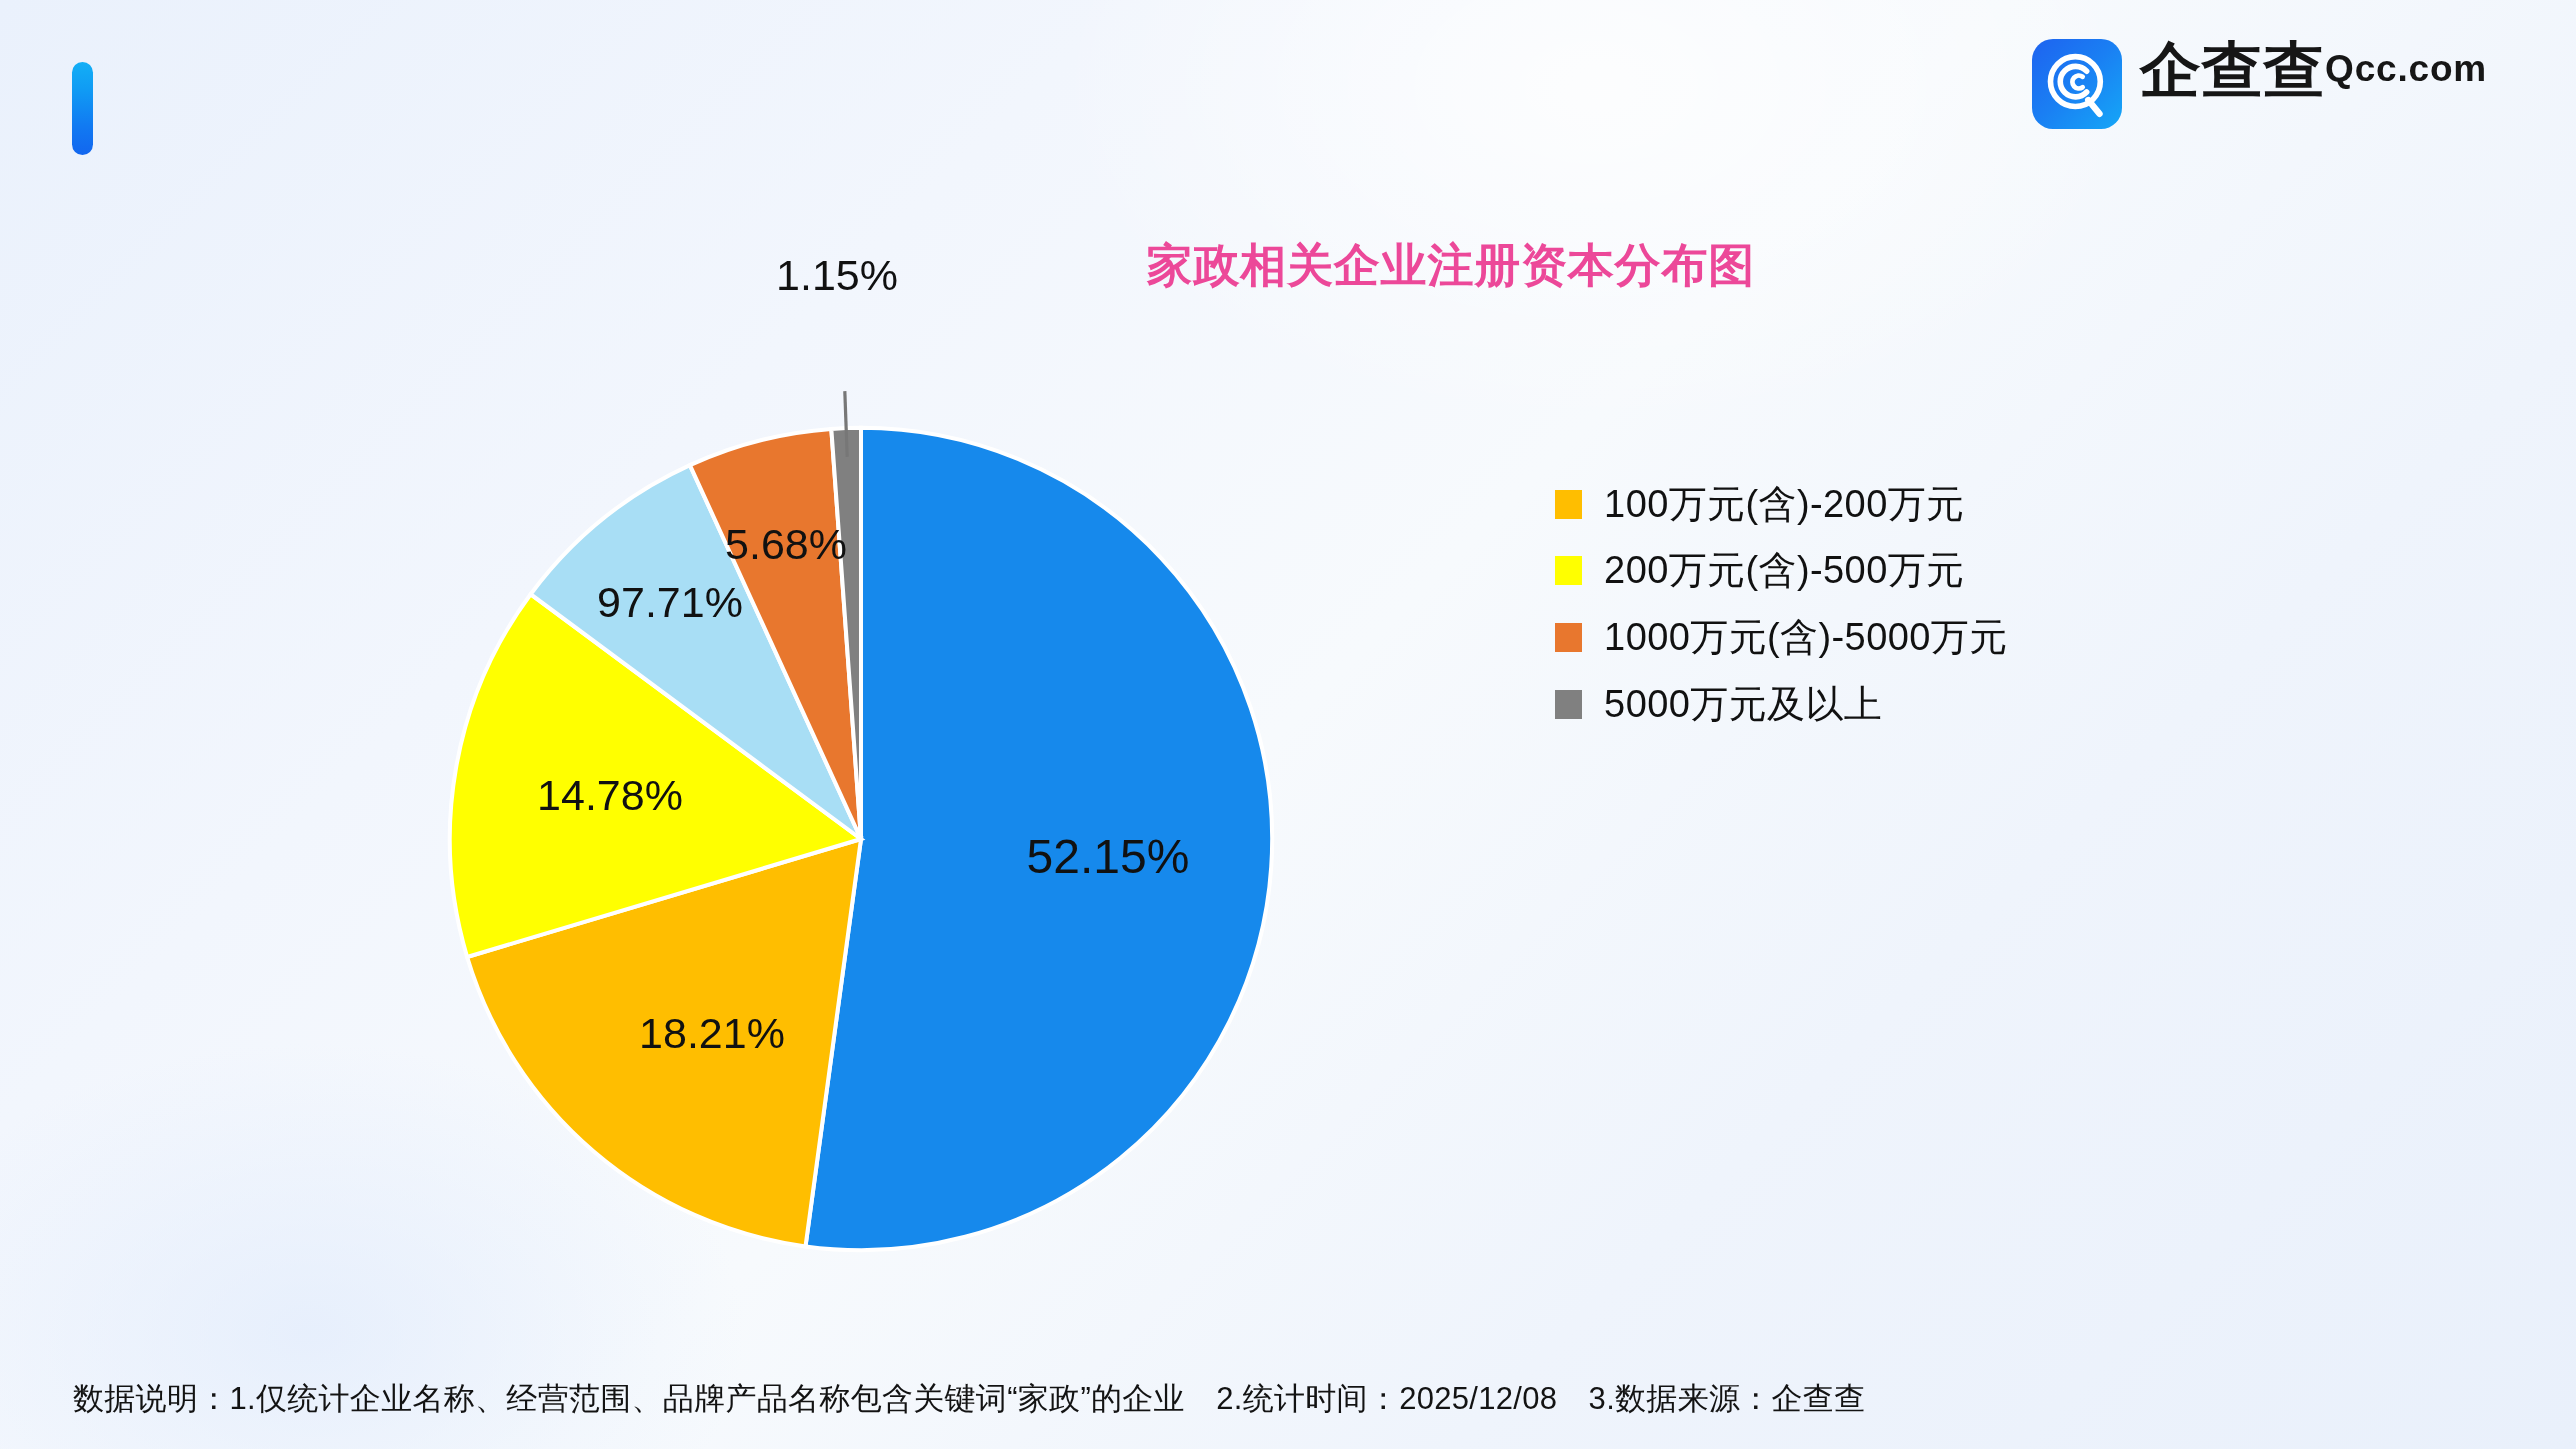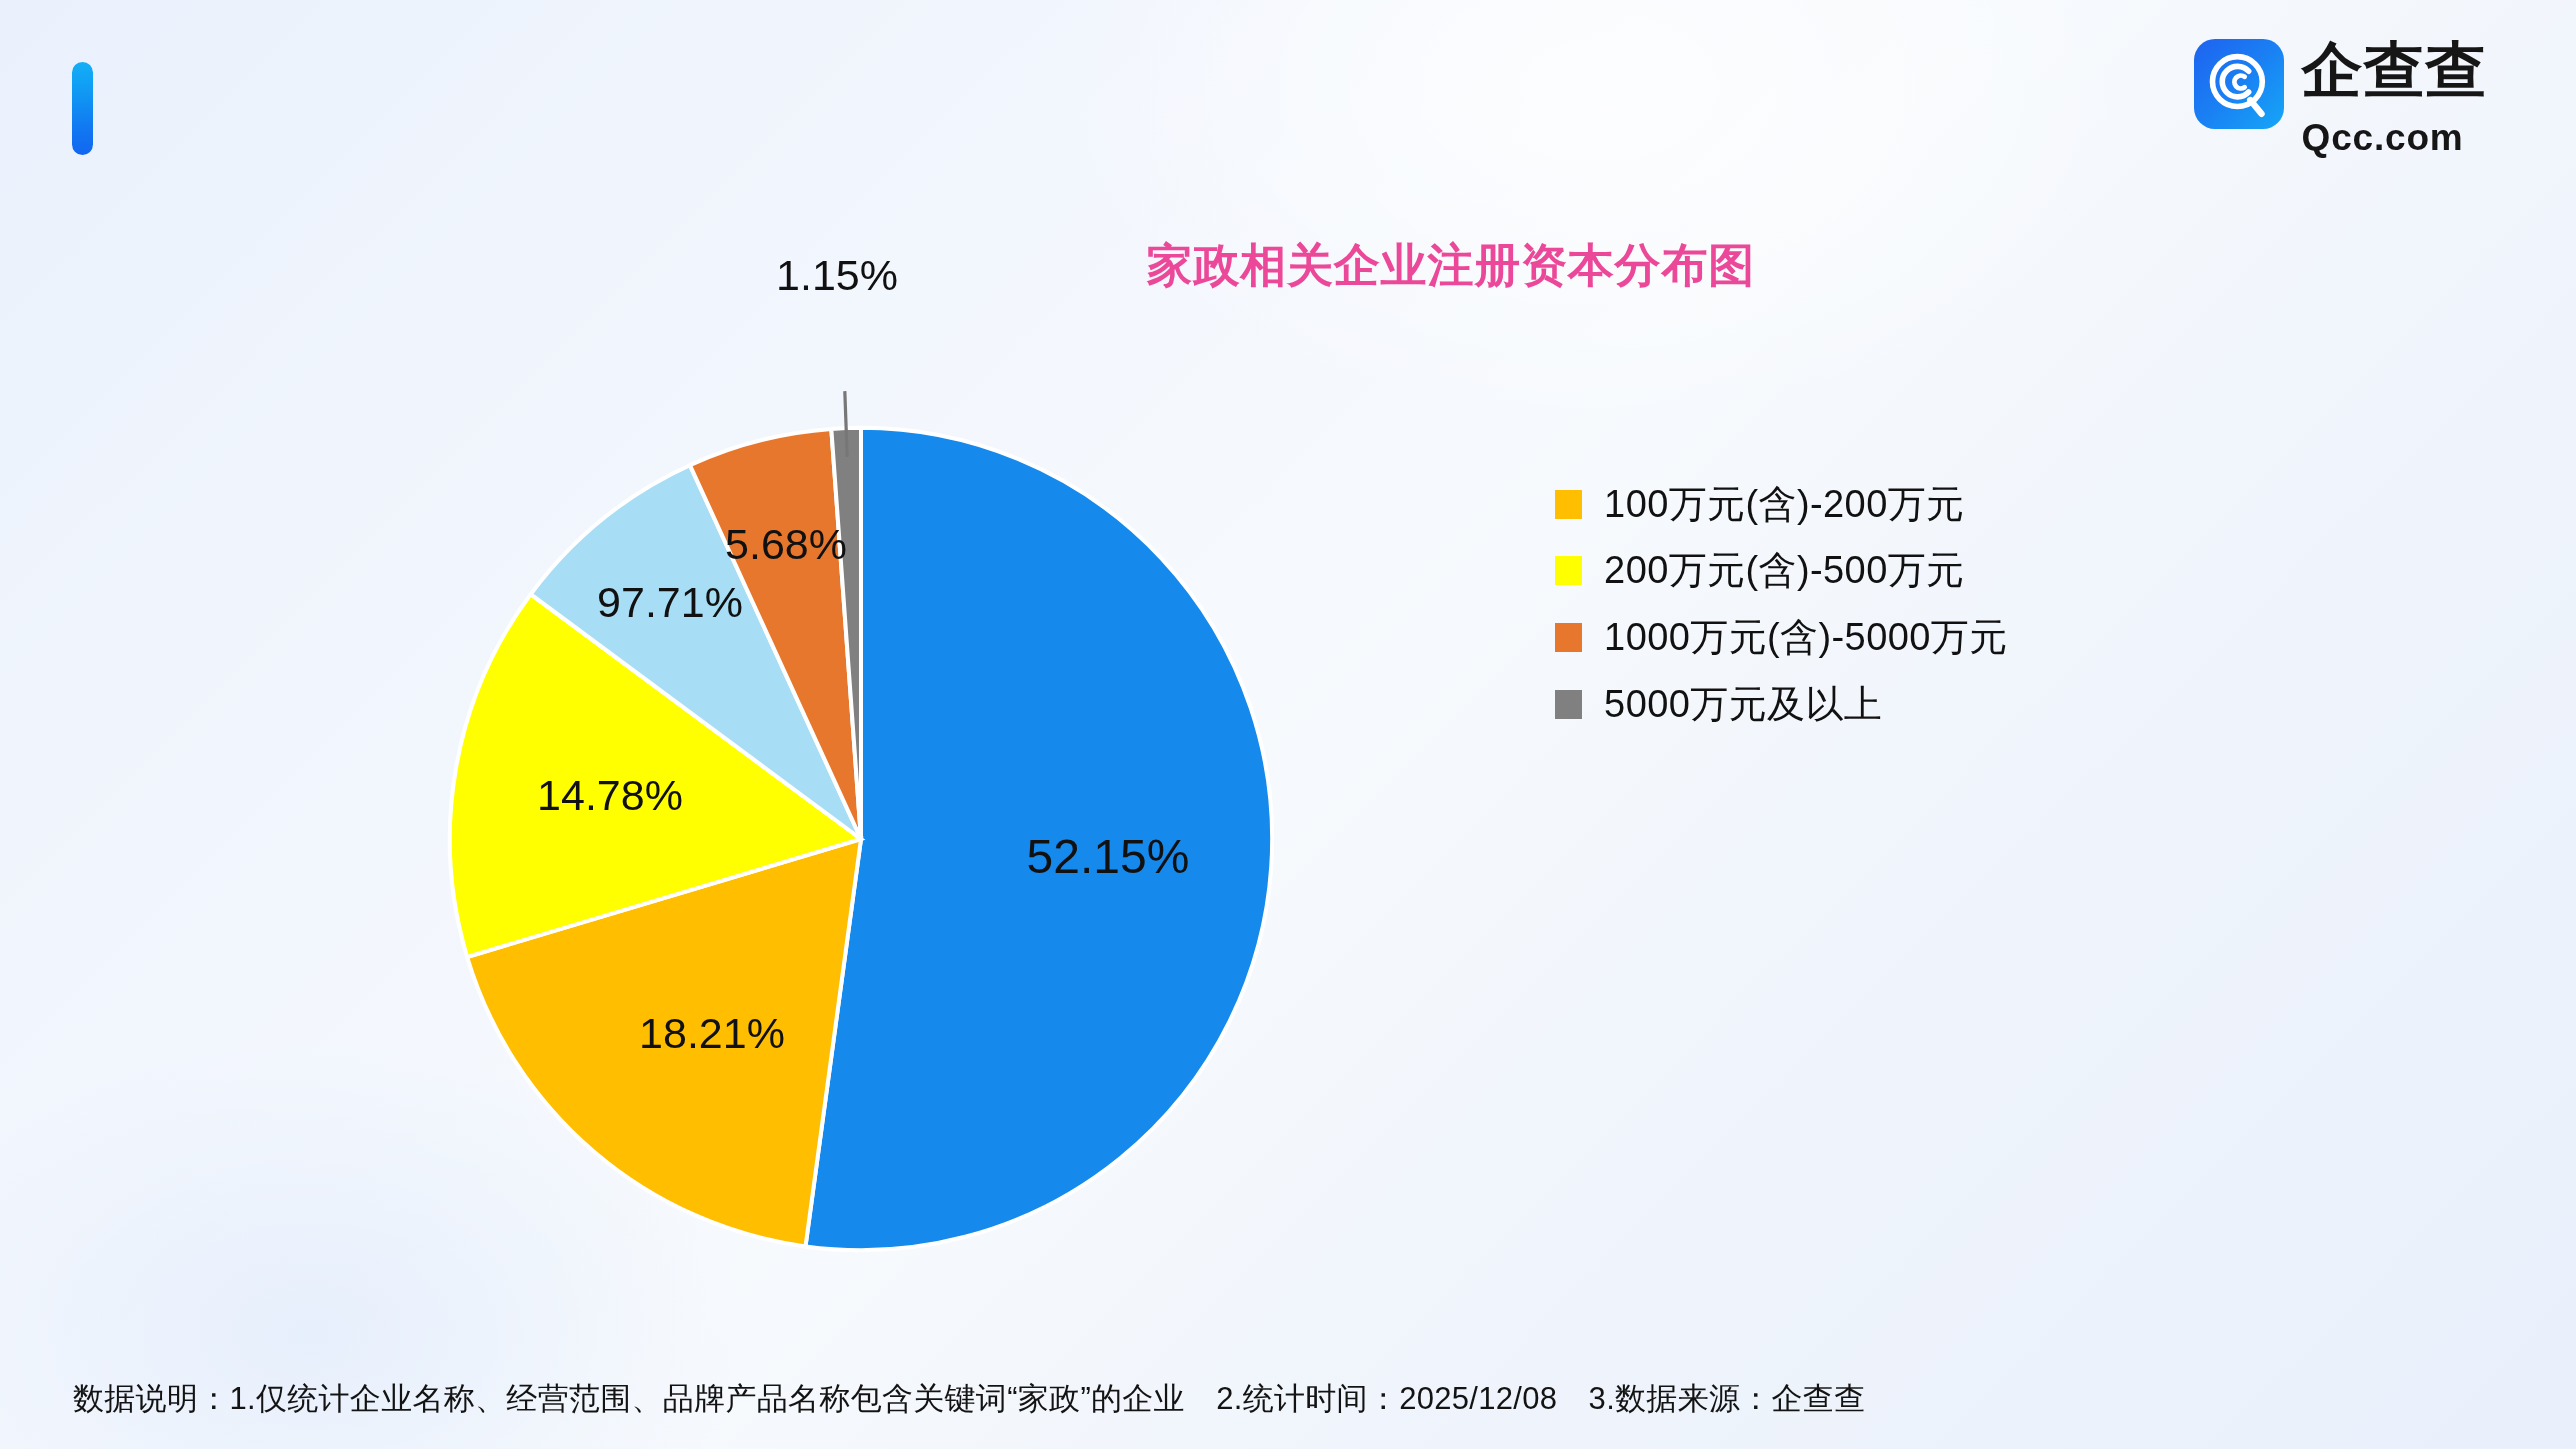--- a/index.html
+++ b/index.html
@@ -28,23 +28,23 @@
     position:absolute;left:145px;top:52px;
     font-size:60px;font-weight:bold;color:#0d0d0d;letter-spacing:1.6px;
     white-space:nowrap;line-height:1.2;
   }
   .brand{position:absolute;right:89px;top:39px;display:flex;align-items:flex-start;gap:17.7px;}
   .brand-mark{
     width:90px;height:90px;border-radius:21px;
     background:linear-gradient(135deg,#1e63f0 0%,#1a7ff3 48%,#15a7f7 100%);
     position:relative;flex:none;
   }
-  .brand-words{display:flex;flex-direction:column;justify-content:flex-end;padding-top:1.6px;}
+  .brand-words{display:flex;flex-direction:row;justify-content:flex-end;padding-top:1.6px;}
   .brand-cn{font-size:61px;font-weight:bold;color:#161616;line-height:0.96;letter-spacing:0.8px;white-space:nowrap;}
-  .brand-en{font-size:37px;font-weight:bold;color:#161616;line-height:1;letter-spacing:0.8px;margin-top:20px;white-space:nowrap;}
+  .brand-en{font-size:37px;font-weight:bold;color:#161616;line-height:1;letter-spacing:0.8px;margin-top:9px;white-space:nowrap;}
 
   
   .chart-title{
     position:absolute;left:0;top:235px;width:1755px;text-align:right;
     font-size:46px;font-weight:bold;color:#ec4899;letter-spacing:0.8px;
   }
   .pie-wrap{position:absolute;left:445px;top:423px;width:832px;height:832px;}
   .pie-svg{display:block;width:832px;height:832px;overflow:visible;}
 
   .slice-label{

